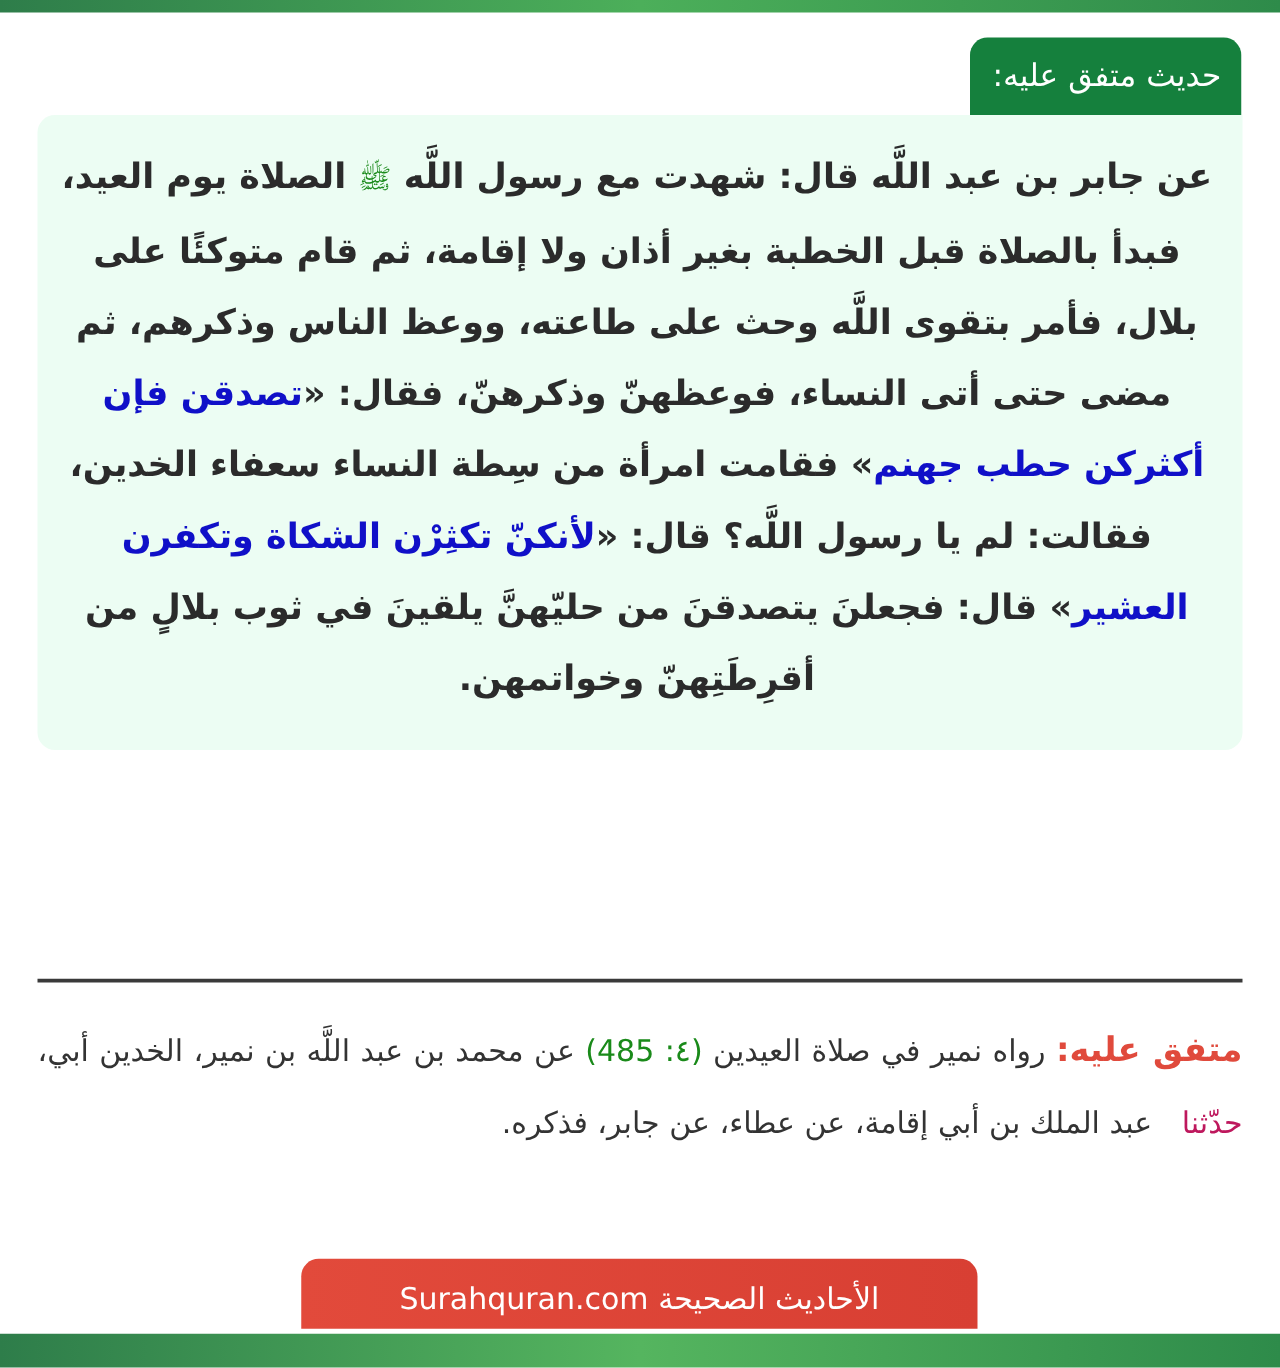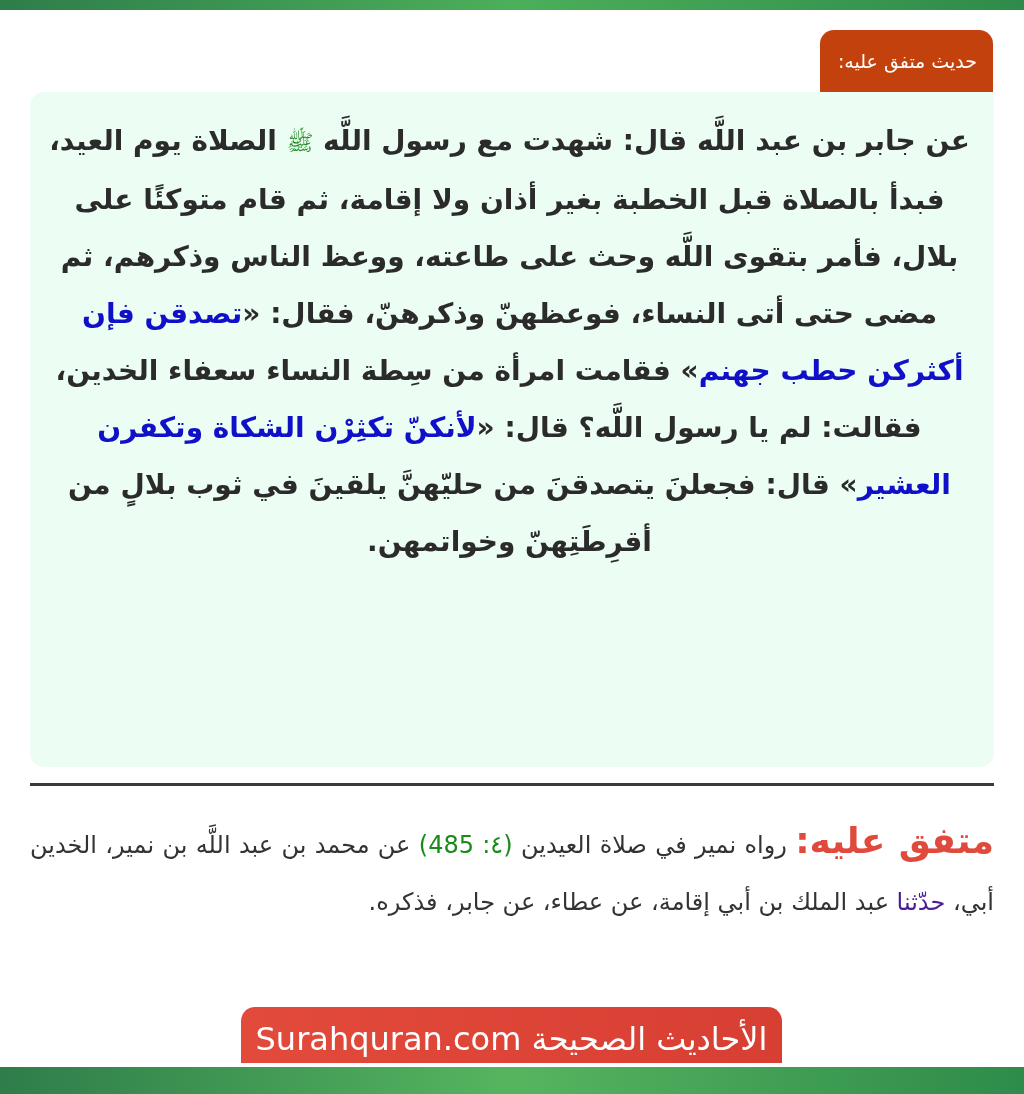--- a/index.html
+++ b/index.html
@@ -27,34 +27,34 @@
       width: 1024px;
       height: 27px;
       background: linear-gradient(90deg, #2e7d4a 0%, #55b55f 50%, #2e8b4a 100%);
     }
     .badge-title {
       position: absolute;
       top: 30px;
       right: 31px;
       height: 62px;
       padding: 0 16px 0 18px;
-      background: #c2410c;
+      background: #15803d;
       color: #ffffff;
       border-radius: 14px 14px 0 0;
-      font-size: 19px;
+      font-size: 25px;
       line-height: 62px;
       direction: rtl;
       white-space: nowrap;
     }
     .hadith-box {
       position: absolute;
       left: 30px;
       top: 92px;
       width: 964px;
-      height: 675px;
+      height: 508px;
       background: #ecfdf3;
       border-radius: 14px 0 14px 14px;
       box-sizing: border-box;
       padding: 20px 18px 0 13px;
       direction: rtl;
       text-align: center;
       color: #2b2b2b;
       font-weight: bold;
       font-size: 28px;
       line-height: 57px;
@@ -83,38 +83,39 @@
       direction: rtl;
       text-align: justify;
       text-align-last: right;
       font-size: 24px;
       line-height: 57px;
       color: #333333;
     }
     .source .label {
       color: #e04a3c;
       font-weight: bold;
-      font-size: 36px;
+      font-size: 27px;
     }
     .source .ref {
       color: #1a8a1a;
     }
     .source .link {
-      color: #4c1d95;
+      color: #be185d;
+      margin-left: 16px;
     }
     .footer-tag {
       position: absolute;
       top: 1007px;
       left: 241px;
       width: 541px;
       height: 56px;
       background: linear-gradient(90deg, #e24a3b 0%, #d83f33 100%);
       border-radius: 14px 14px 0 0;
       color: #ffffff;
-      font-size: 32px;
+      font-size: 24px;
       line-height: 64px;
       text-align: center;
       direction: rtl;
       white-space: nowrap;
     }
   </style>
 </head>
 <body>
 
 <div class="top-bar"></div>

